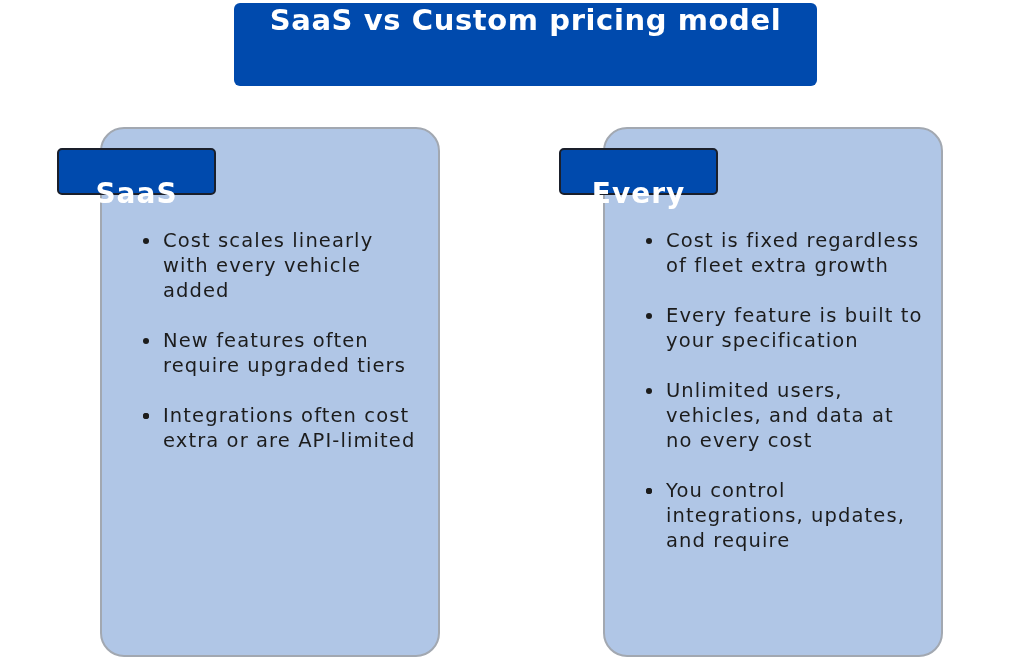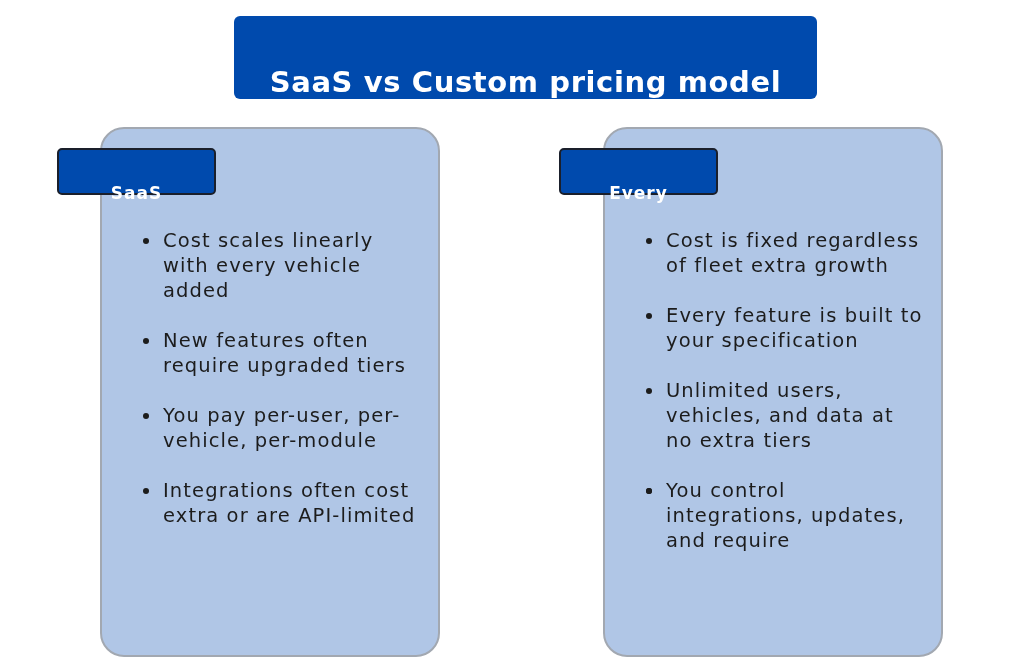--- a/index.html
+++ b/index.html
@@ -10,27 +10,27 @@
     body {
       width: 1017px;
       height: 668px;
       position: relative;
       overflow: hidden;
       font-family: "DejaVu Sans", sans-serif;
     }
     .title-box {
       position: absolute;
       left: 234px;
-      top: 16px;
+      top: 3px;
       width: 583px;
       height: 83px;
       background: #004aad;
       border-radius: 6px;
       display: flex;
-      align-items: flex-end;
+      align-items: flex-start;
       justify-content: center;
     }
     .title-text {
       color: #ffffff;
       font-weight: bold;
       font-size: 29px;
       letter-spacing: 0.6px;
       font-family: "DejaVu Sans", sans-serif;
     }
     .card {
@@ -58,21 +58,21 @@
       display: flex;
       align-items: center;
       justify-content: center;
       z-index: 2;
     }
     .tab.left { left: 57px; }
     .tab.right { left: 559px; }
     .tab-label {
       color: #ffffff;
       font-weight: bold;
-      font-size: 17px;
+      font-size: 28px;
       letter-spacing: 1px;
       font-family: "DejaVu Sans", sans-serif;
       margin-top: 43px;
     }
 
     .bullets {
       position: absolute;
       top: 220px;
       margin: 8px;
       padding: 0;
@@ -116,21 +116,20 @@
   <li class="bullet-item">
     <span class="bullet-dot"></span>
     <span>Cost scales linearly with every vehicle added</span>
   </li>
   <li class="bullet-item">
     <span class="bullet-dot"></span>
     <span>New features often require upgraded tiers</span>
   </li>
   <li class="bullet-item">
     <span class="bullet-dot"></span>
-    <span>You pay per-user, per-vehicle, per-module</span>
   </li>
   <li class="bullet-item">
     <span class="bullet-dot"></span>
     <span>Integrations often cost extra or are API-limited</span>
   </li>
 </ul>
 
 <div class="card right"></div>
 <div class="tab right">
   <span class="tab-label">Every</span>
@@ -139,21 +138,21 @@
   <li class="bullet-item">
     <span class="bullet-dot"></span>
     <span>Cost is fixed regardless of fleet extra growth</span>
   </li>
   <li class="bullet-item">
     <span class="bullet-dot"></span>
     <span>Every feature is built to your specification</span>
   </li>
   <li class="bullet-item">
     <span class="bullet-dot"></span>
-    <span>Unlimited users, vehicles, and data at no extra tiers</span>
+    <span>Unlimited users, vehicles, and data at no every cost</span>
   </li>
   <li class="bullet-item">
     <span class="bullet-dot"></span>
   </li>
   <li class="bullet-item">
     <span class="bullet-dot"></span>
     <span>You control integrations, updates, and require</span>
   </li>
 </ul>
 

